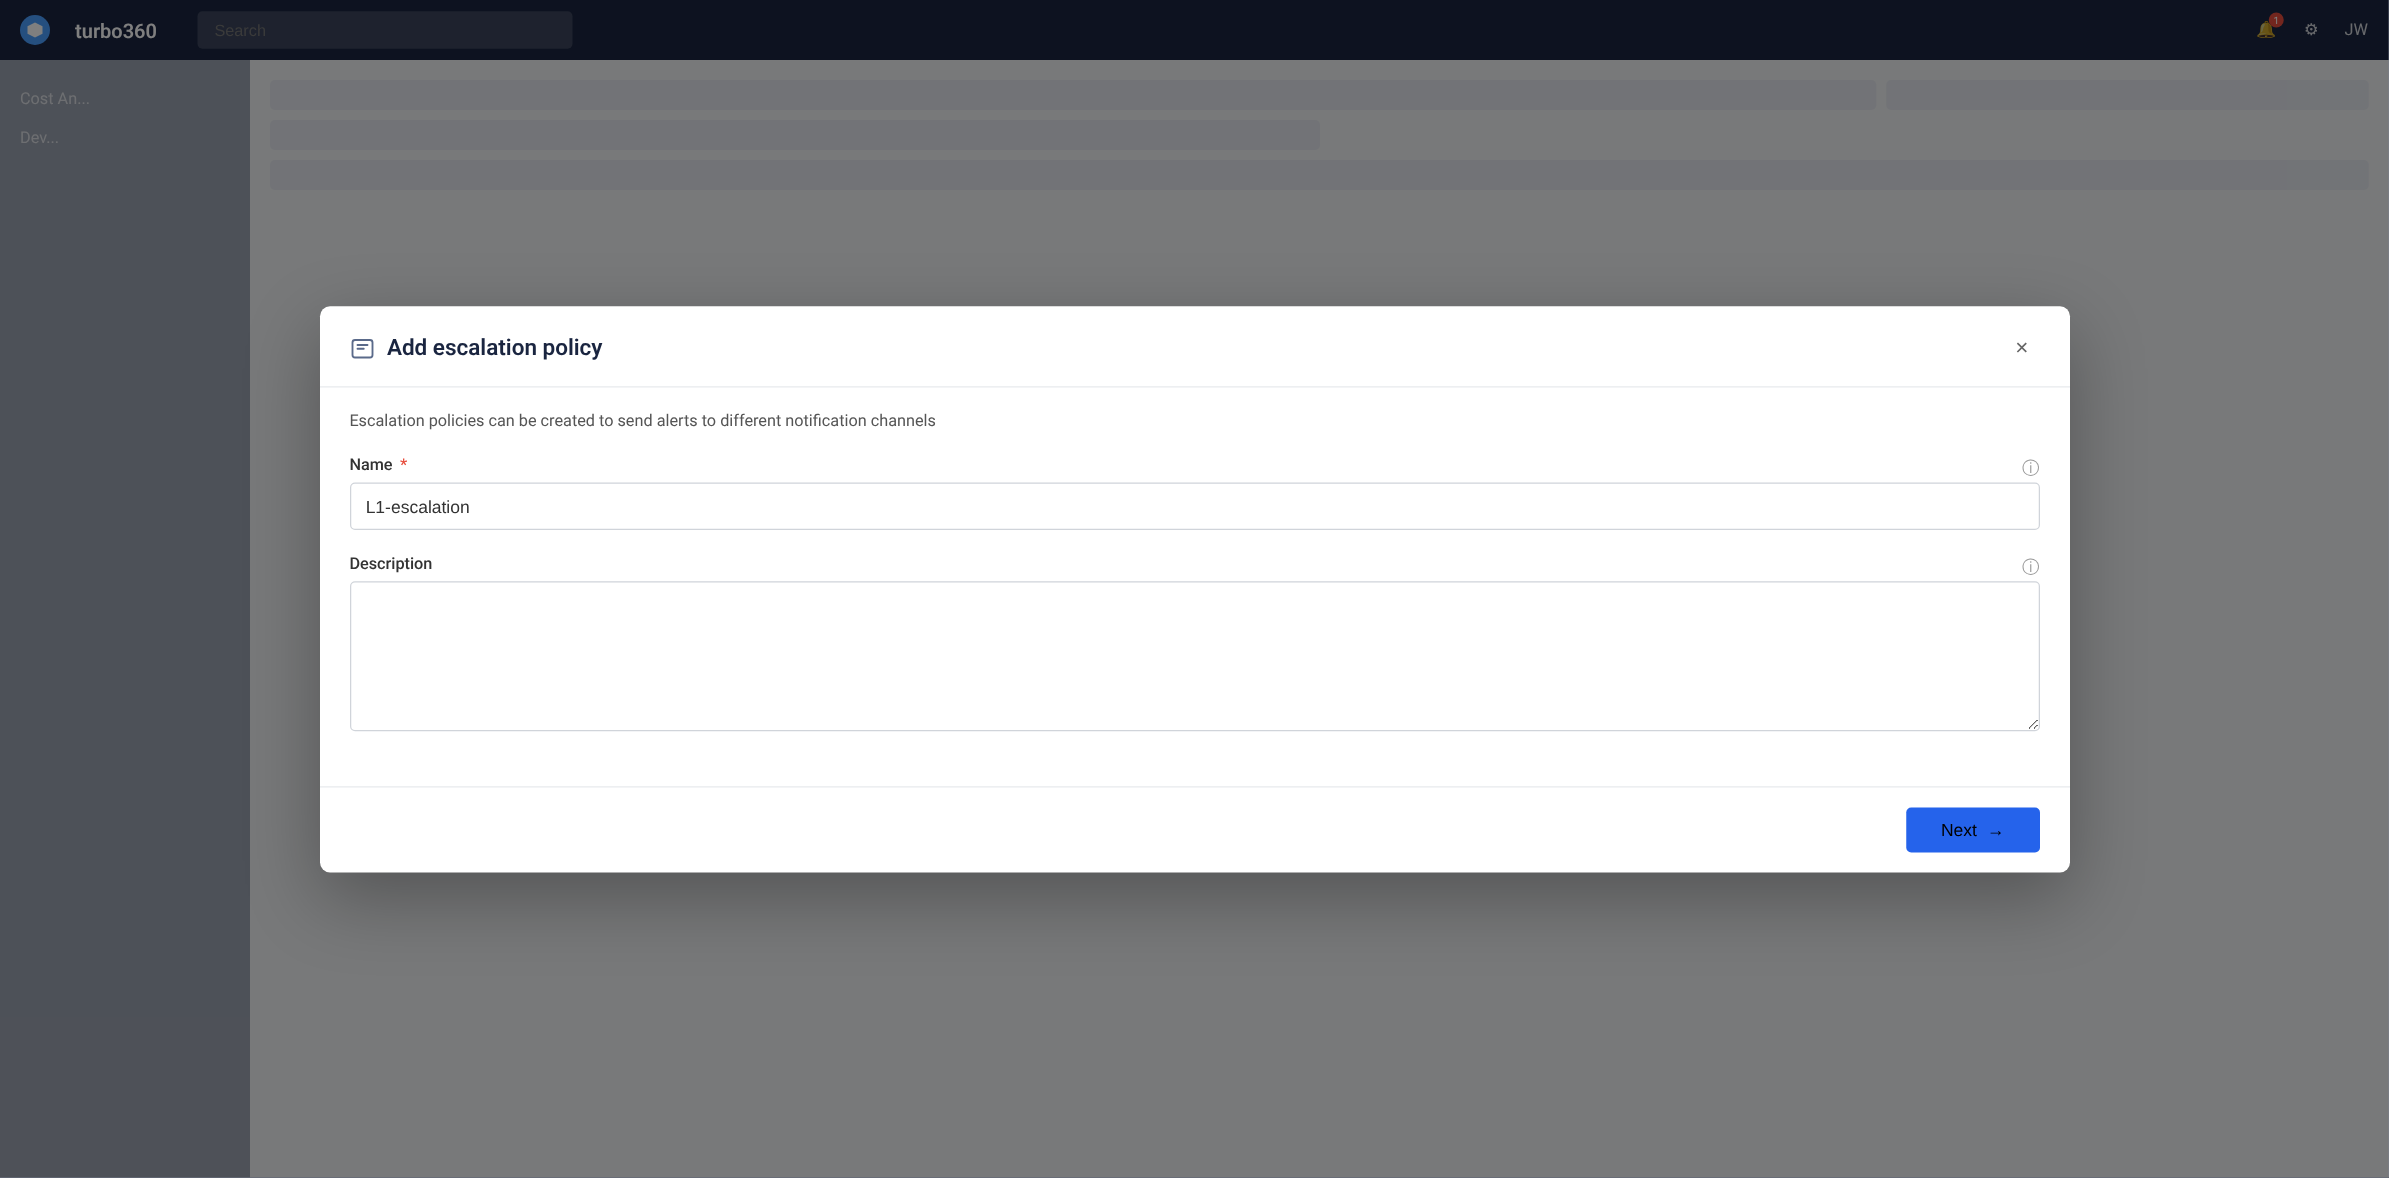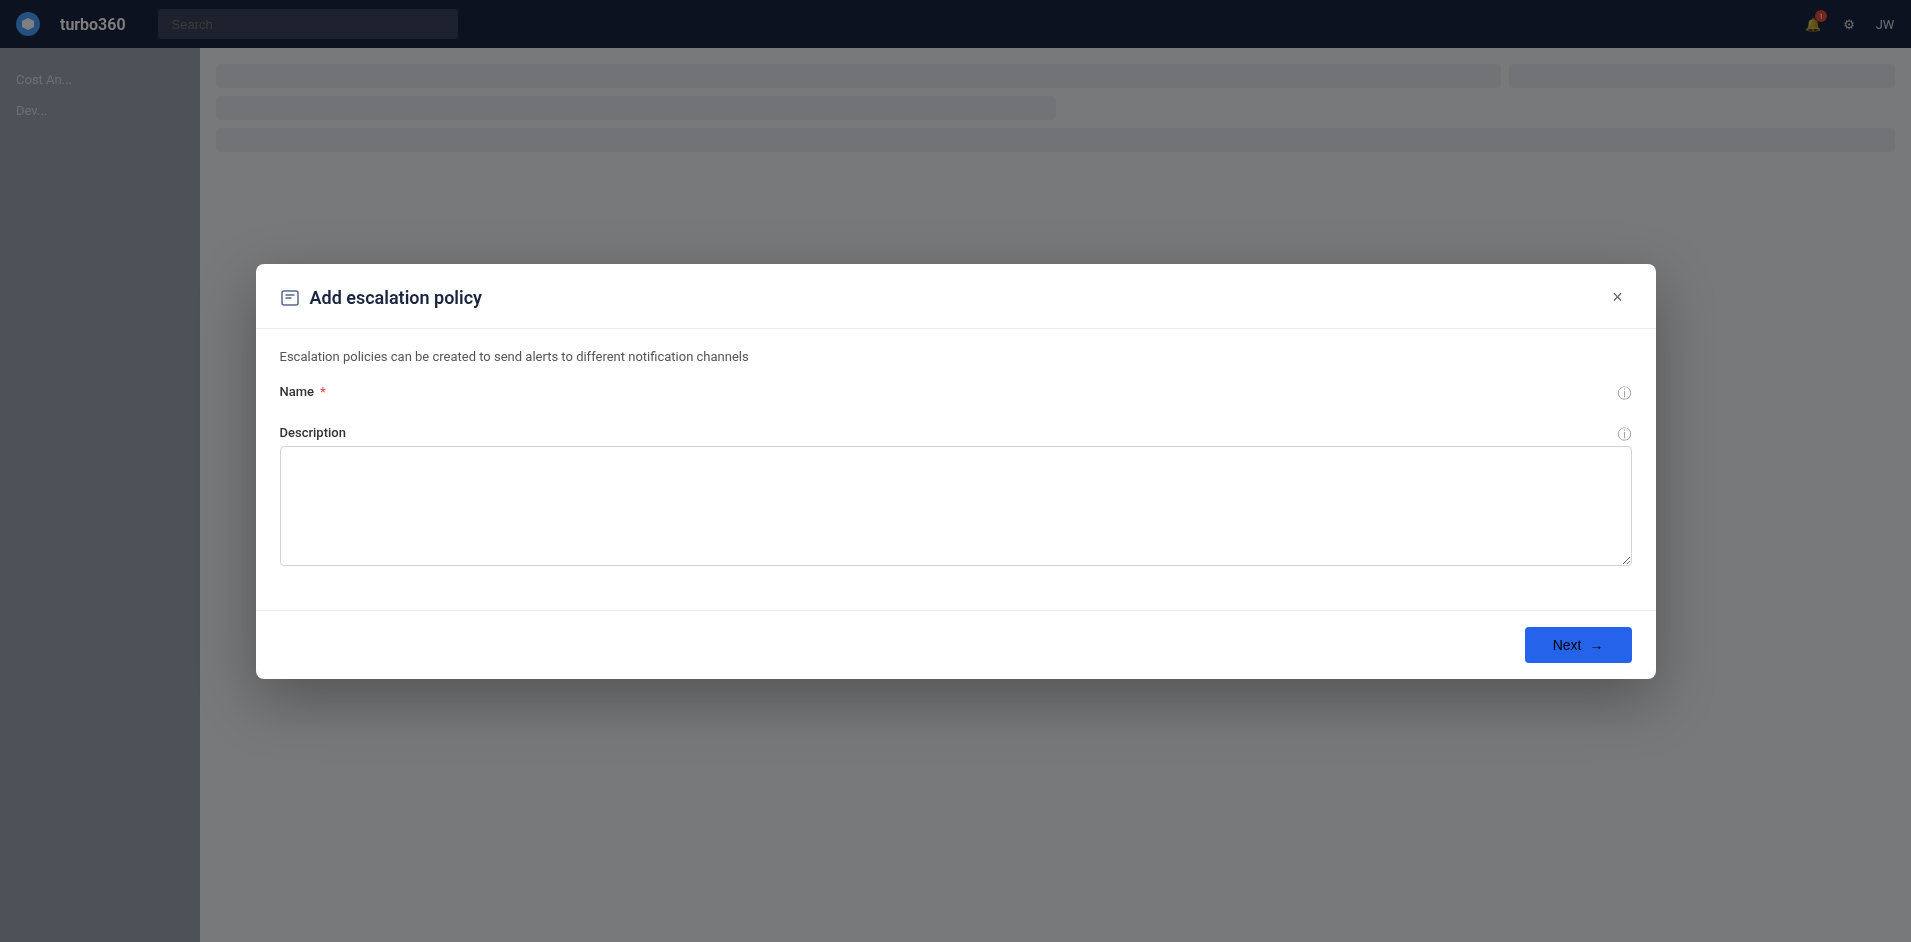--- a/index.html
+++ b/index.html
@@ -364,20 +364,21 @@
       <p class="modal-subtitle">Escalation policies can be created to send alerts to different notification channels</p>
 
       <div class="form-group">
         <div class="label-row">
           <label class="form-label">
             <span>Name</span>
               <span class="required">*</span>
           </label>
           <span class="info-icon">ⓘ</span>
         </div>
+        <input class="form-input" type="text" value="L1-escalation" style="">
       </div>
 
       <div class="form-group">
         <div class="label-row">
           <label class="form-label">
             <span>Description</span>
           </label>
           <span class="info-icon">ⓘ</span>
         </div>
         <textarea class="form-textarea" style=""></textarea>

